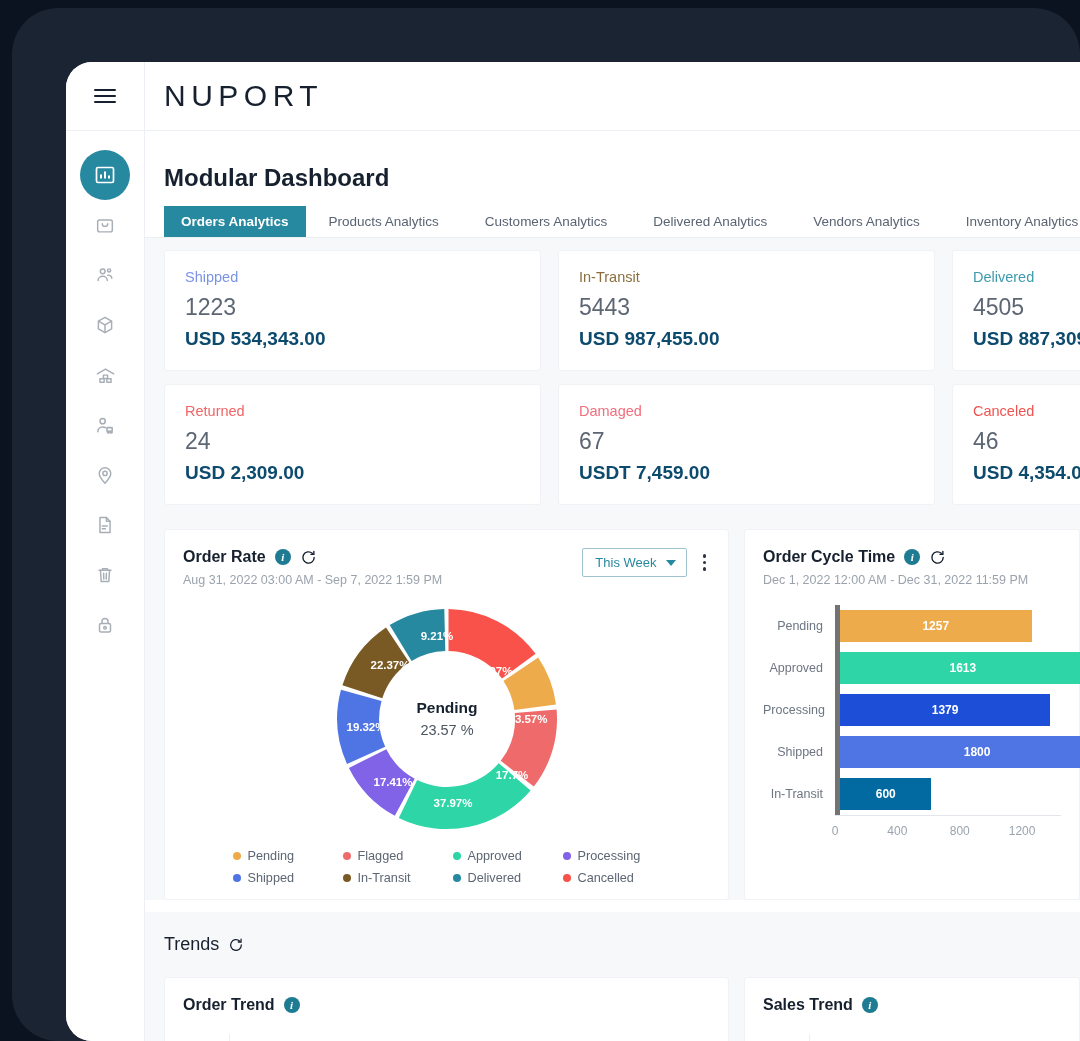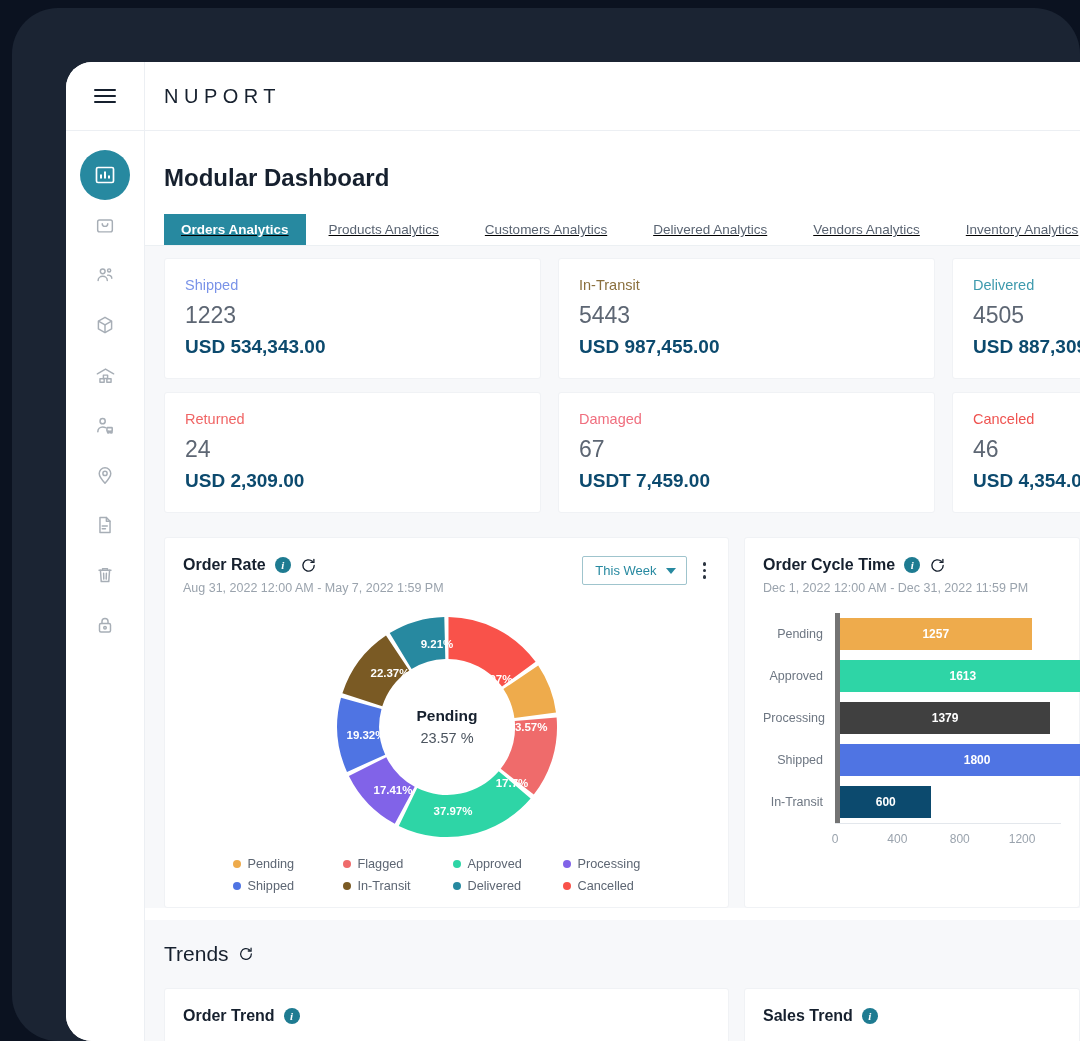--- a/index.html
+++ b/index.html
@@ -38,21 +38,21 @@
   }
   .burger-wrap {
     width: 79px; height: 100%;
     display: flex; align-items: center; justify-content: center;
     border-right: 1px solid #eceff3;
   }
   .burger { width: 22px; display: flex; flex-direction: column; gap: 4px; cursor: pointer; }
   .burger i { display: block; height: 2px; background: #16202e; border-radius: 1px; }
   .brand {
     margin-left: 19px;
-    font-size: 20px; letter-spacing: 5.5px;
+    font-size: 30px; letter-spacing: 5.5px;
     color: #16202e; font-weight: 400;
   }
 
   
   .sidebar {
     position: absolute; left: 0; top: 69px;
     width: 79px; height: calc(100% - 69px);
     background: #fff;
     border-right: 1px solid #eceff3;
     padding-top: 19px;
@@ -75,27 +75,26 @@
     background: #ffffff;
     overflow: hidden;
   }
   .page-title {
     font-size: 24px; font-weight: 700; color: #16202e;
     padding: 33px 0 0 19px;
   }
 
   
   .tabs {
-    margin-top: 22px;
+    margin-top: 14px;
     padding-left: 19px;
     display: flex; align-items: flex-end;
     white-space: nowrap;
     border-bottom: 1px solid #ecf0f3;
     height: 32px;
-    text-decoration: underline;
   }
   .tab {
     font-size: 13.5px; color: #5a6472;
     padding: 0 23px; line-height: 31px; height: 31px;
     cursor: pointer;
   }
   .tab:first-child { padding-left: 17px; padding-right: 17px; }
   .tab.active {
     background: #2789a0; color: #fff; font-weight: 700;
   }
@@ -180,21 +179,21 @@
     position: absolute; left: 0; top: 5px; bottom: 5px;
     display: flex; align-items: center; justify-content: center;
     color: #fff; font-size: 12px; font-weight: 600;
   }
   .bar-axis { display: flex; margin-left: 72px; border-top: 1px solid #e3e7ec; padding-top: 8px; position: relative; height: 26px; }
   .bar-axis span { position: absolute; font-size: 12px; color: #9aa3ad; transform: translateX(-50%); top: 8px; }
 
   
   .trends-band { background: #f7f8fa; padding: 22px 0 0 19px; margin-top: 12px; }
   .trends-title-row { display: flex; align-items: center; gap: 9px; padding-bottom: 22px; }
-  .trends-title { font-size: 21px; color: #16202e; font-weight: 400; }
+  .trends-title { font-size: 18px; color: #16202e; font-weight: 400; }
   .trend-grid { display: grid; grid-template-columns: 565px 1fr; column-gap: 15px; }
   .trend-card { background: #fff; border: 1px solid #f0f2f5; border-radius: 3px; padding: 18px 18px 0 18px; height: 120px; }
   .trend-plot { margin-top: 20px; display: flex; }
   .trend-yaxis { width: 46px; text-align: right; padding-right: 10px; }
   .trend-yaxis div { font-size: 11px; color: #6d7682; line-height: 27px; }
   .trend-area { flex: 1; border-left: 1px solid #eceff3; }
 </style>
 </head>
 <body>
 
@@ -377,21 +376,21 @@
               <div class="card-title-row">
                 <span class="card-title">Order Rate</span>
                 <span class="info-dot">i</span>
                 <span class="refresh">
                   <svg width="17" height="17" viewBox="0 0 24 24" fill="none" stroke="#16202e" stroke-width="1.9" stroke-linecap="round">
                     <path d="M20 12a8 8 0 1 1-2.6-5.9"></path>
                     <path d="M19.6 3.3v4.2h-4.2"></path>
                   </svg>
                 </span>
               </div>
-              <div class="card-sub">Aug 31, 2022 12:00 AM - May 7, 2022 1:59 PM</div>
+              <div class="card-sub">Aug 31, 2022 03:00 AM - Sep 7, 2022 1:59 PM</div>
             </div>
             <div class="head-right">
               <div class="select-pill">
                 <span>This Week</span>
                 <span class="caret"></span>
               </div>
               <div class="kebab">
                   <i></i>
                   <i></i>
                   <i></i>
@@ -496,33 +495,33 @@
             </div>
             <div class="bar-row">
               <div class="bar-label">Approved</div>
               <div class="bar-track">
                 <div class="bar-fill" style="background:#2ed5a6;width:111.2%">1613</div>
               </div>
             </div>
             <div class="bar-row">
               <div class="bar-label">Processing</div>
               <div class="bar-track">
-                <div class="bar-fill" style="background:#404040;width:95.1%">1379</div>
+                <div class="bar-fill" style="background:#1d4ed8;width:95.1%">1379</div>
               </div>
             </div>
             <div class="bar-row">
               <div class="bar-label">Shipped</div>
               <div class="bar-track">
                 <div class="bar-fill" style="background:#4f74e3;width:124.1%">1800</div>
               </div>
             </div>
             <div class="bar-row">
               <div class="bar-label">In-Transit</div>
               <div class="bar-track">
-                <div class="bar-fill" style="background:#0c4a6e;width:41.4%">600</div>
+                <div class="bar-fill" style="background:#0369a1;width:41.4%">600</div>
               </div>
             </div>
             <div class="bar-axis">
               <span style="left:0%">0</span>
               <span style="left:27.6%">400</span>
               <span style="left:55.2%">800</span>
               <span style="left:82.8%">1200</span>
             </div>
           </div>
         </div>

